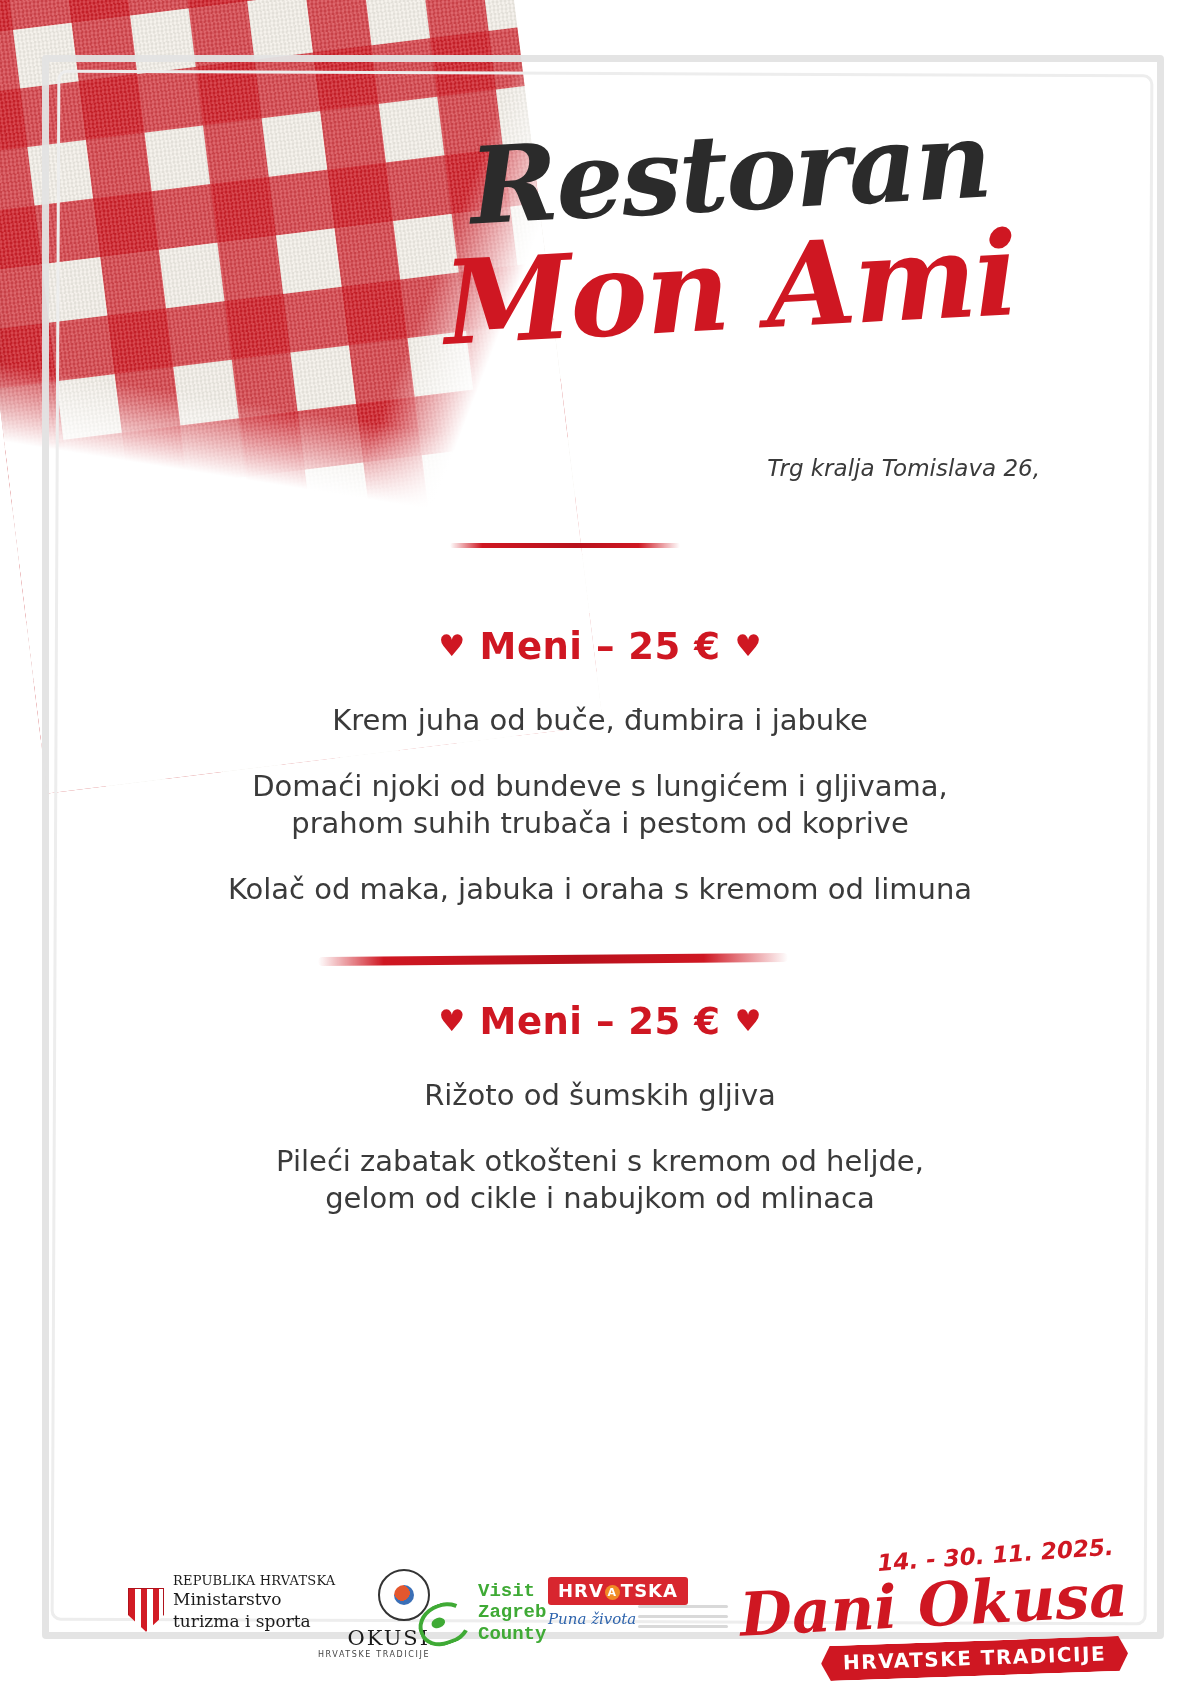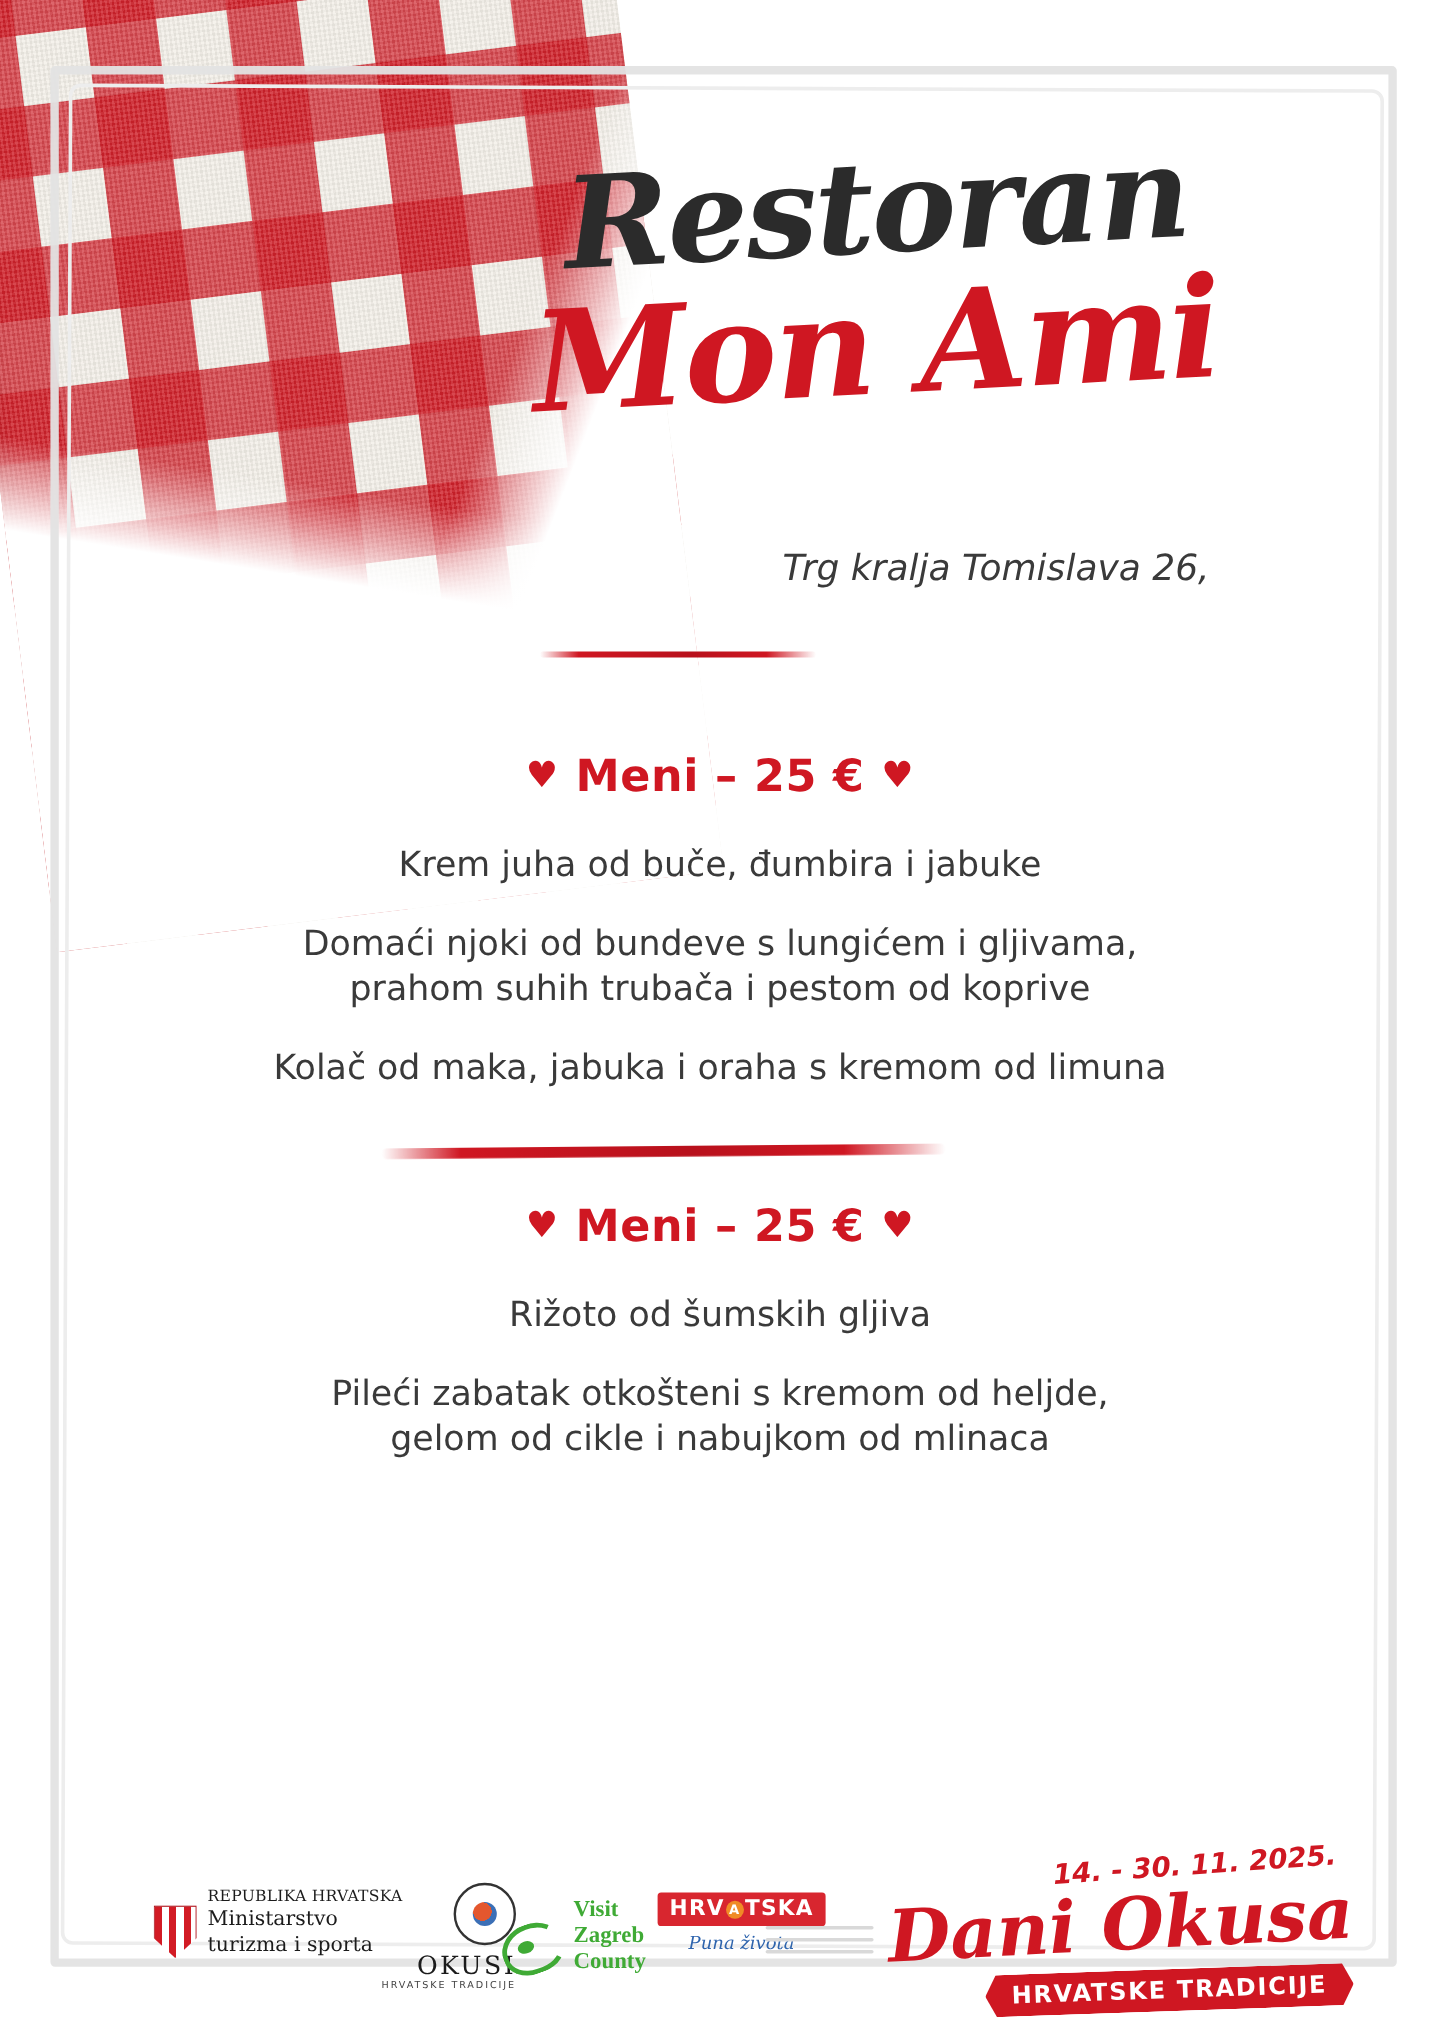--- a/index.html
+++ b/index.html
@@ -111,24 +111,24 @@
     color: #cf1722;
     letter-spacing: -2px;
     margin-top: 4px;
     transform: rotate(-3deg);
   }
   .address {
     position: absolute;
     right: 160px;
     top: 452px;
     width: 420px;
-    text-align: center;
-    font-family: "DejaVu Sans", sans-serif;
-    font-style: italic;
-    font-size: 30px;
+    text-align: right;
+    font-family: "DejaVu Sans", sans-serif;
+    font-style: italic;
+    font-size: 23px;
     line-height: 1.45;
     color: #3a3a3a;
   }
 
   
   .divider {
     position: absolute;
     height: 8px;
     background: linear-gradient(90deg, rgba(207,23,34,0) 0%, #cf1722 14%, #b8111c 55%, #cf1722 82%, rgba(207,23,34,0) 100%);
     border-radius: 5px;
@@ -259,29 +259,29 @@
   }
   .visit-mark:after {
     content: "";
     position: absolute;
     left: 10px; top: 9px;
     width: 14px; height: 10px;
     border-radius: 50%;
     background: #3faa35;
   }
   .visit-text {
-    font-family: Liberation Serif, serif;
+    font-family: Liberation Mono, monospace;
     color: #3faa35;
     font-weight: 700;
     line-height: 1.12;
     font-size: 19px;
   }
 
   
-  .logo-hr { left: 548px; top: 22px; flex-direction: column; align-items: center; }
+  .logo-hr { left: 548px; top: 22px; flex-direction: column; align-items: flex-start; }
   .hr-badge {
     font-family: "DejaVu Sans", sans-serif;
     font-weight: 700;
     font-size: 18px;
     color: #ffffff;
     background: #d8262f;
     padding: 3px 10px 4px;
     border-radius: 3px;
     letter-spacing: 1px;
     position: relative;

